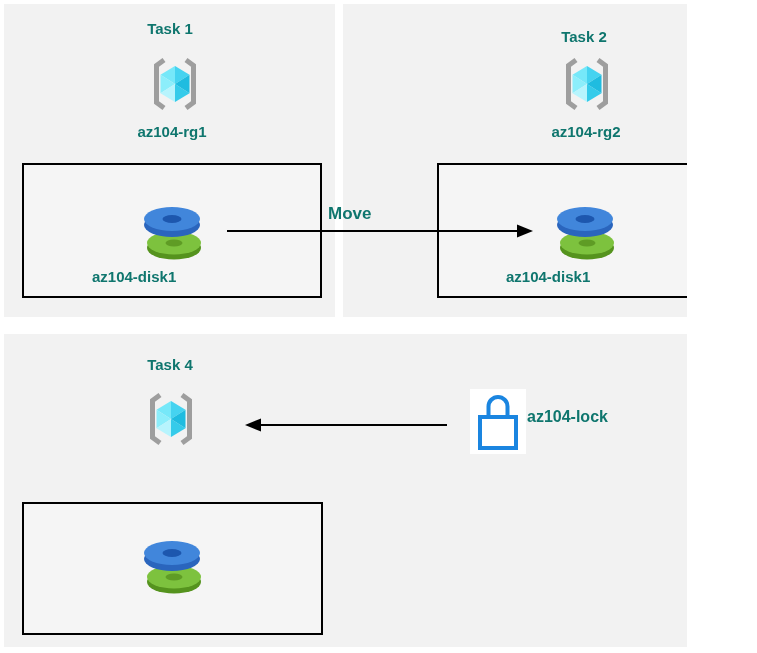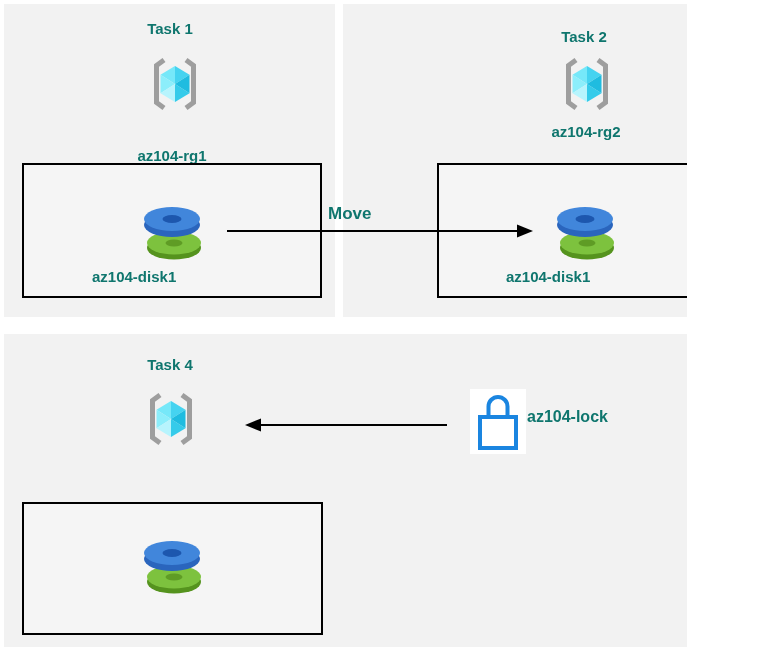--- a/index.html
+++ b/index.html
@@ -17,21 +17,21 @@
   #title-task1{left:100px;top:20px;}
   #title-task2{left:514px;top:20px;margin-top:8px;}
   #title-task3{left:100px;top:356px;}
 
   .rg-svg{position:absolute;width:54px;height:58px;}
   #rg-icon-1{left:148px;top:55px;}
   #rg-icon-2{left:560px;top:55px;}
   #rg-icon-3{left:144px;top:390px;}
 
   .rg-label{position:absolute;font-size:15px;width:160px;text-align:center;}
-  #rg-label-1{left:92px;top:123px;margin-top:24px;}
+  #rg-label-1{left:92px;top:123px;}
   #rg-label-2{left:506px;top:123px;}
   #rg-label-3{left:92px;top:459px;}
 
   .disk-box{position:absolute;background:#f5f5f5;border:2px solid #000;box-sizing:border-box;}
   #disk-box-1{left:22px;top:163px;width:300px;height:135px;}
   #disk-box-2{left:437px;top:163px;width:298px;height:135px;}
   #disk-box-3{left:22px;top:502px;width:301px;height:133px;}
 
   .disk-svg{position:absolute;width:58px;height:60px;}
   #disk-icon-1{left:143px;top:202px;}

